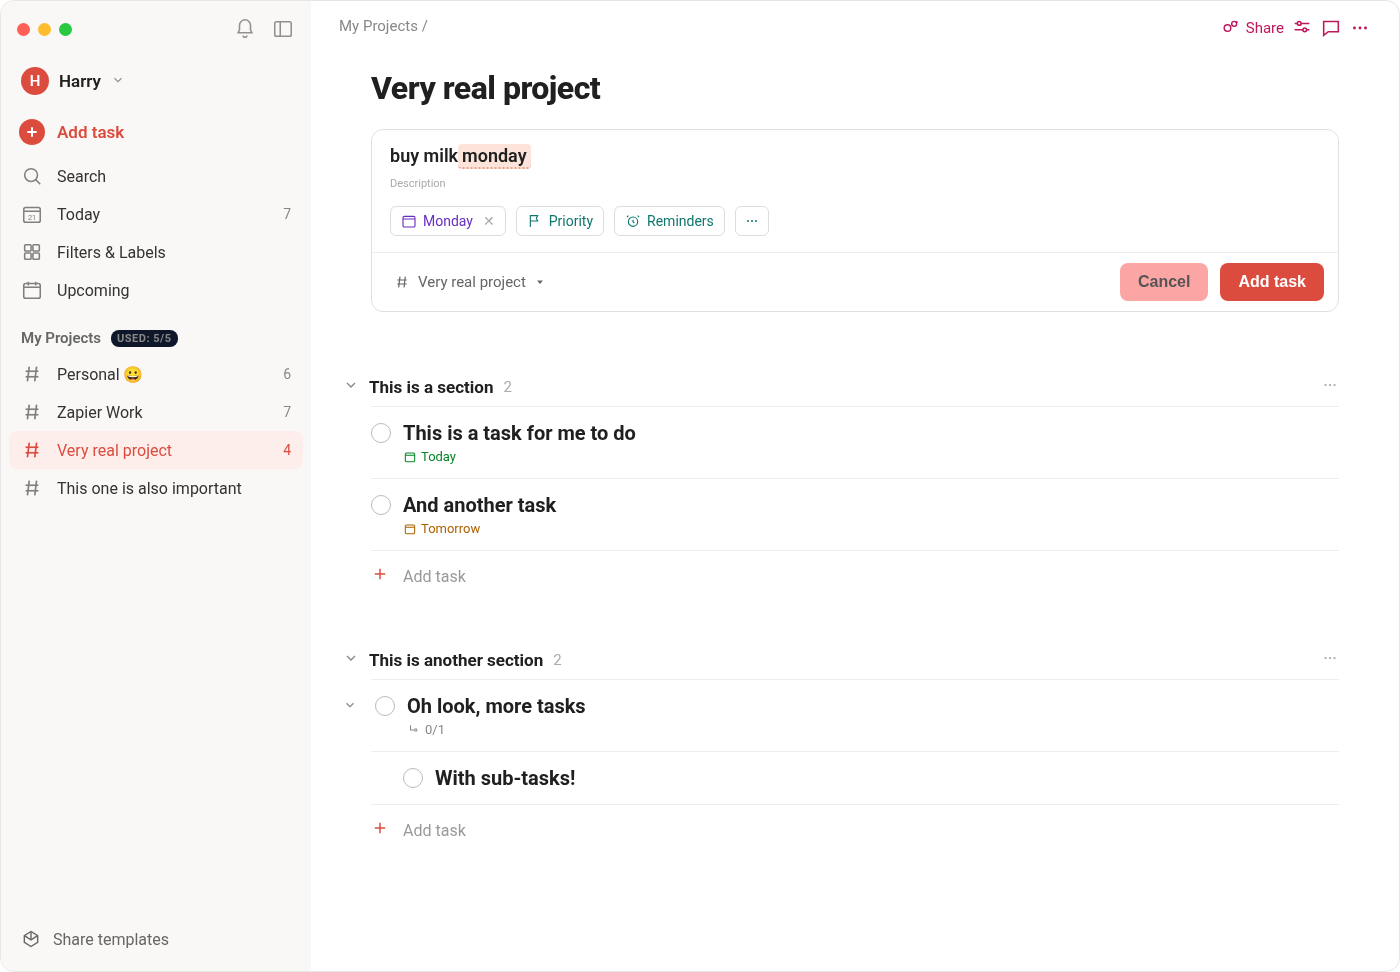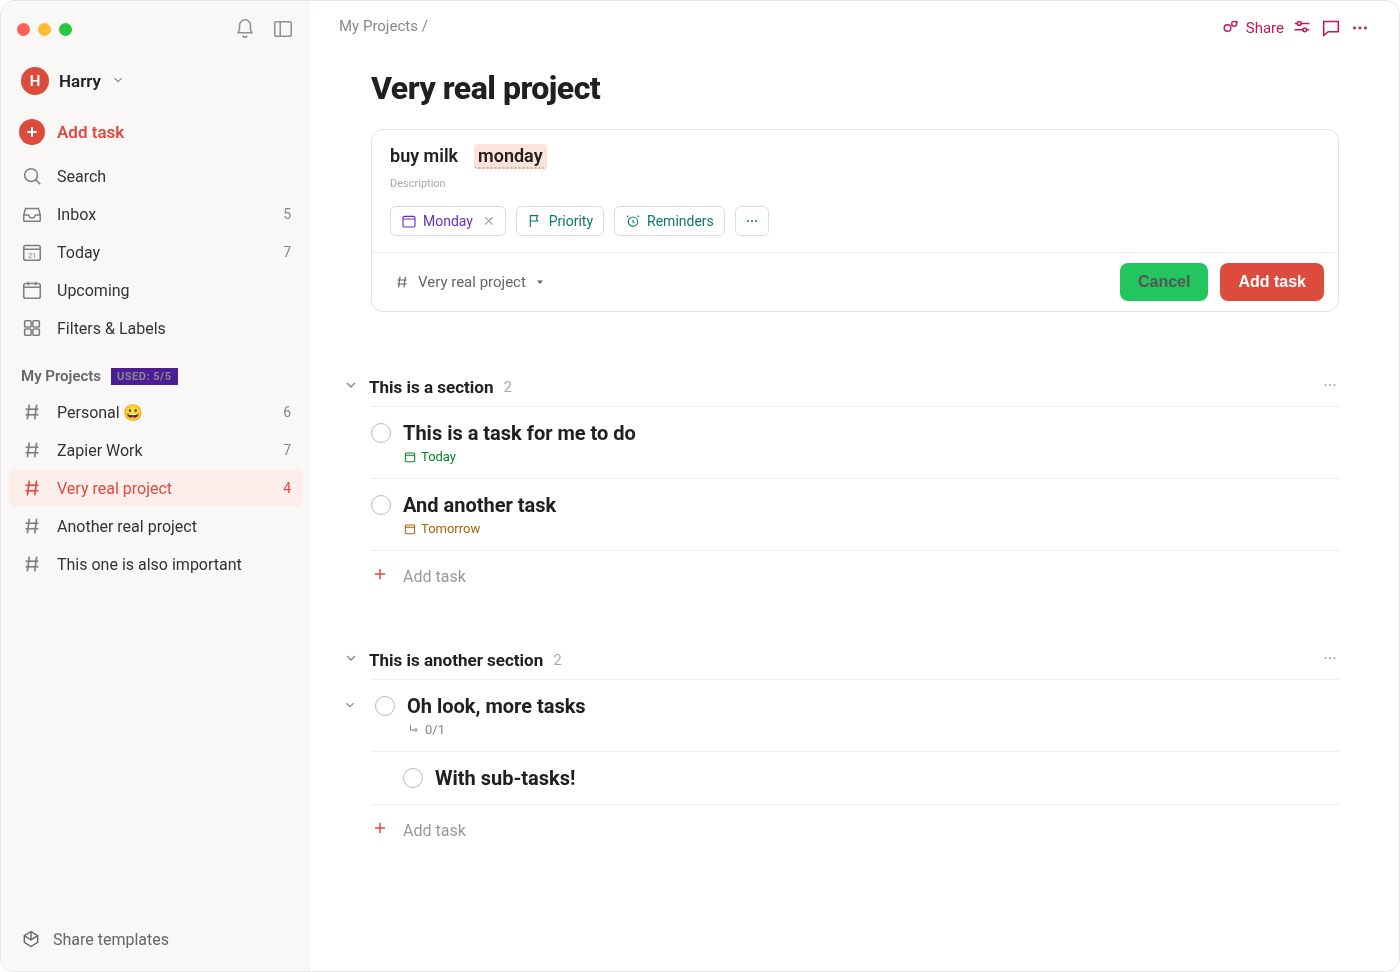--- a/index.html
+++ b/index.html
@@ -85,21 +85,21 @@
   .nav-item svg{color:#808080;width:22px;height:22px;flex-shrink:0;}
   .nav-item.active svg{color:var(--primary);}
   .today-count{color:var(--primary);}
   
   .projects-header{
     display:flex;align-items:center;gap:10px;
     padding:20px 12px 8px 12px;
     font-size:15px;font-weight:600;color:#666;
   }
   .badge{
-    background:#4c1d95;border-radius:0;padding:2px 6px;
+    background:#0f172a;border-radius:8px;padding:2px 6px;
     font-size:11px;letter-spacing:.5px;font-weight:700;color:#888;
   }
 
   .sidebar-footer{
     margin-top:auto;
     display:flex;align-items:center;gap:12px;
     padding:10px 12px;border-radius:8px;color:#666;font-size:16px;
   }
 
   
@@ -122,21 +122,21 @@
   h1.page-title{
     font-size:32px;font-weight:800;margin:14px 0 22px 0;letter-spacing:-0.5px;
   }
 
   
   .composer{
     border:1px solid #e0e0e0;border-radius:12px;
     overflow:hidden;
   }
   .composer-body{padding:14px 18px 16px 18px;}
-  .task-name-line{font-size:18px;font-weight:600;display:flex;align-items:baseline;gap:16px;}
+  .task-name-line{font-size:18px;font-weight:600;display:flex;align-items:baseline;gap:0;}
   .nlp-highlight{
     background:#fde4da;border-radius:4px;padding:1px 4px;
     border-bottom:2px dotted #e9a28c;
   }
   .description{color:#aaa;font-size:11px;margin-top:8px;}
 
   .chips{display:flex;gap:10px;margin-top:16px;flex-wrap:wrap;}
   .chip{
     display:inline-flex;align-items:center;gap:6px;
     border:1px solid var(--chip-border);border-radius:6px;
@@ -152,21 +152,21 @@
   }
   .project-selector{
     display:flex;align-items:center;gap:8px;color:#666;font-size:15px;
     padding:6px 8px;border-radius:6px;cursor:pointer;
   }
   .footer-buttons{display:flex;gap:12px;}
   .btn{
     border:none;border-radius:8px;padding:10px 18px;
     font-size:16px;font-weight:600;cursor:pointer;
   }
-  .btn.cancel{background:#22c55e;color:#555;}
+  .btn.cancel{background:#fca5a5;color:#555;}
   .btn.primary{background:var(--primary);color:#fff;}
 
   
   .section{margin-top:64px;}
   .section + .section{margin-top:48px;}
   .section-title{
     display:flex;align-items:center;gap:10px;
     font-size:17px;font-weight:700;
     padding-bottom:8px;border-bottom:1px solid var(--divider);
     position:relative;
@@ -248,59 +248,50 @@
   </div>
 
   <div class="nav-item">
     <svg viewBox="0 0 24 24" fill="none" stroke="currentColor" stroke-width="1.7">
         <circle cx="11" cy="11" r="7"></circle>
         <line x1="21" y1="21" x2="16" y2="16"></line>
       </svg>
     <span>Search</span>
   </div>
 
-  <div class="nav-item">
-    <svg viewBox="0 0 24 24" fill="none" stroke="currentColor" stroke-width="1.7">
-        <path d="M3 13h5l2 3h4l2-3h5"></path>
-        <path d="M5 6h14l2 7v6a1 1 0 0 1-1 1H4a1 1 0 0 1-1-1v-6z"></path>
-      </svg>
-    <span>Inbox</span>
-    <span class="spacer"></span>
-    <span class="count">5</span>
-  </div>
 
   <div class="nav-item">
     <svg viewBox="0 0 24 24" fill="none" stroke="currentColor" stroke-width="1.7">
         <rect x="3" y="5" width="18" height="16" rx="2"></rect>
         <line x1="3" y1="9" x2="21" y2="9"></line>
         <text x="12" y="18" text-anchor="middle" font-size="8" fill="currentColor" stroke="none">21</text>
       </svg>
     <span>Today</span>
     <span class="spacer"></span>
     <span class="count today-count">7</span>
   </div>
 
   <div class="nav-item">
     <svg viewBox="0 0 24 24" fill="none" stroke="currentColor" stroke-width="1.7">
+        <rect x="4" y="4" width="7" height="7" rx="1"></rect>
+        <rect x="13" y="4" width="7" height="7" rx="1"></rect>
+        <rect x="4" y="13" width="7" height="7" rx="1"></rect>
+        <rect x="13" y="13" width="7" height="7" rx="1"></rect>
+      </svg>
+    <span>Filters &amp; Labels</span>
+  </div>
+
+  <div class="nav-item">
+    <svg viewBox="0 0 24 24" fill="none" stroke="currentColor" stroke-width="1.7">
         <rect x="3" y="5" width="18" height="16" rx="2"></rect>
         <line x1="3" y1="9" x2="21" y2="9"></line>
         <line x1="8" y1="3" x2="8" y2="7"></line>
         <line x1="16" y1="3" x2="16" y2="7"></line>
       </svg>
     <span>Upcoming</span>
-  </div>
-
-  <div class="nav-item">
-    <svg viewBox="0 0 24 24" fill="none" stroke="currentColor" stroke-width="1.7">
-        <rect x="4" y="4" width="7" height="7" rx="1"></rect>
-        <rect x="13" y="4" width="7" height="7" rx="1"></rect>
-        <rect x="4" y="13" width="7" height="7" rx="1"></rect>
-        <rect x="13" y="13" width="7" height="7" rx="1"></rect>
-      </svg>
-    <span>Filters &amp; Labels</span>
   </div>
 
   <div class="projects-header">
     <span>My Projects</span>
     <span class="badge">USED: 5/5</span>
   </div>
 
   <div id="projects-list">
       <div class="nav-item">
     <svg viewBox="0 0 24 24" fill="none" stroke="currentColor" stroke-width="1.8">
@@ -327,31 +318,20 @@
       <div class="nav-item active">
     <svg viewBox="0 0 24 24" fill="none" stroke="currentColor" stroke-width="1.8">
           <line x1="5" y1="9" x2="19" y2="9"></line>
           <line x1="5" y1="15" x2="19" y2="15"></line>
           <line x1="9" y1="4" x2="7" y2="20"></line>
           <line x1="17" y1="4" x2="15" y2="20"></line>
         </svg>
     <span>Very real project</span>
     <span class="spacer"></span>
     <span class="count">4</span>
-      </div>
-      <div class="nav-item">
-    <svg viewBox="0 0 24 24" fill="none" stroke="currentColor" stroke-width="1.8">
-          <line x1="5" y1="9" x2="19" y2="9"></line>
-          <line x1="5" y1="15" x2="19" y2="15"></line>
-          <line x1="9" y1="4" x2="7" y2="20"></line>
-          <line x1="17" y1="4" x2="15" y2="20"></line>
-        </svg>
-    <span>Another real project</span>
-    <span class="spacer"></span>
-    <span class="count"></span>
       </div>
       <div class="nav-item">
     <svg viewBox="0 0 24 24" fill="none" stroke="currentColor" stroke-width="1.8">
           <line x1="5" y1="9" x2="19" y2="9"></line>
           <line x1="5" y1="15" x2="19" y2="15"></line>
           <line x1="9" y1="4" x2="7" y2="20"></line>
           <line x1="17" y1="4" x2="15" y2="20"></line>
         </svg>
     <span>This one is also important</span>
     <span class="spacer"></span>

